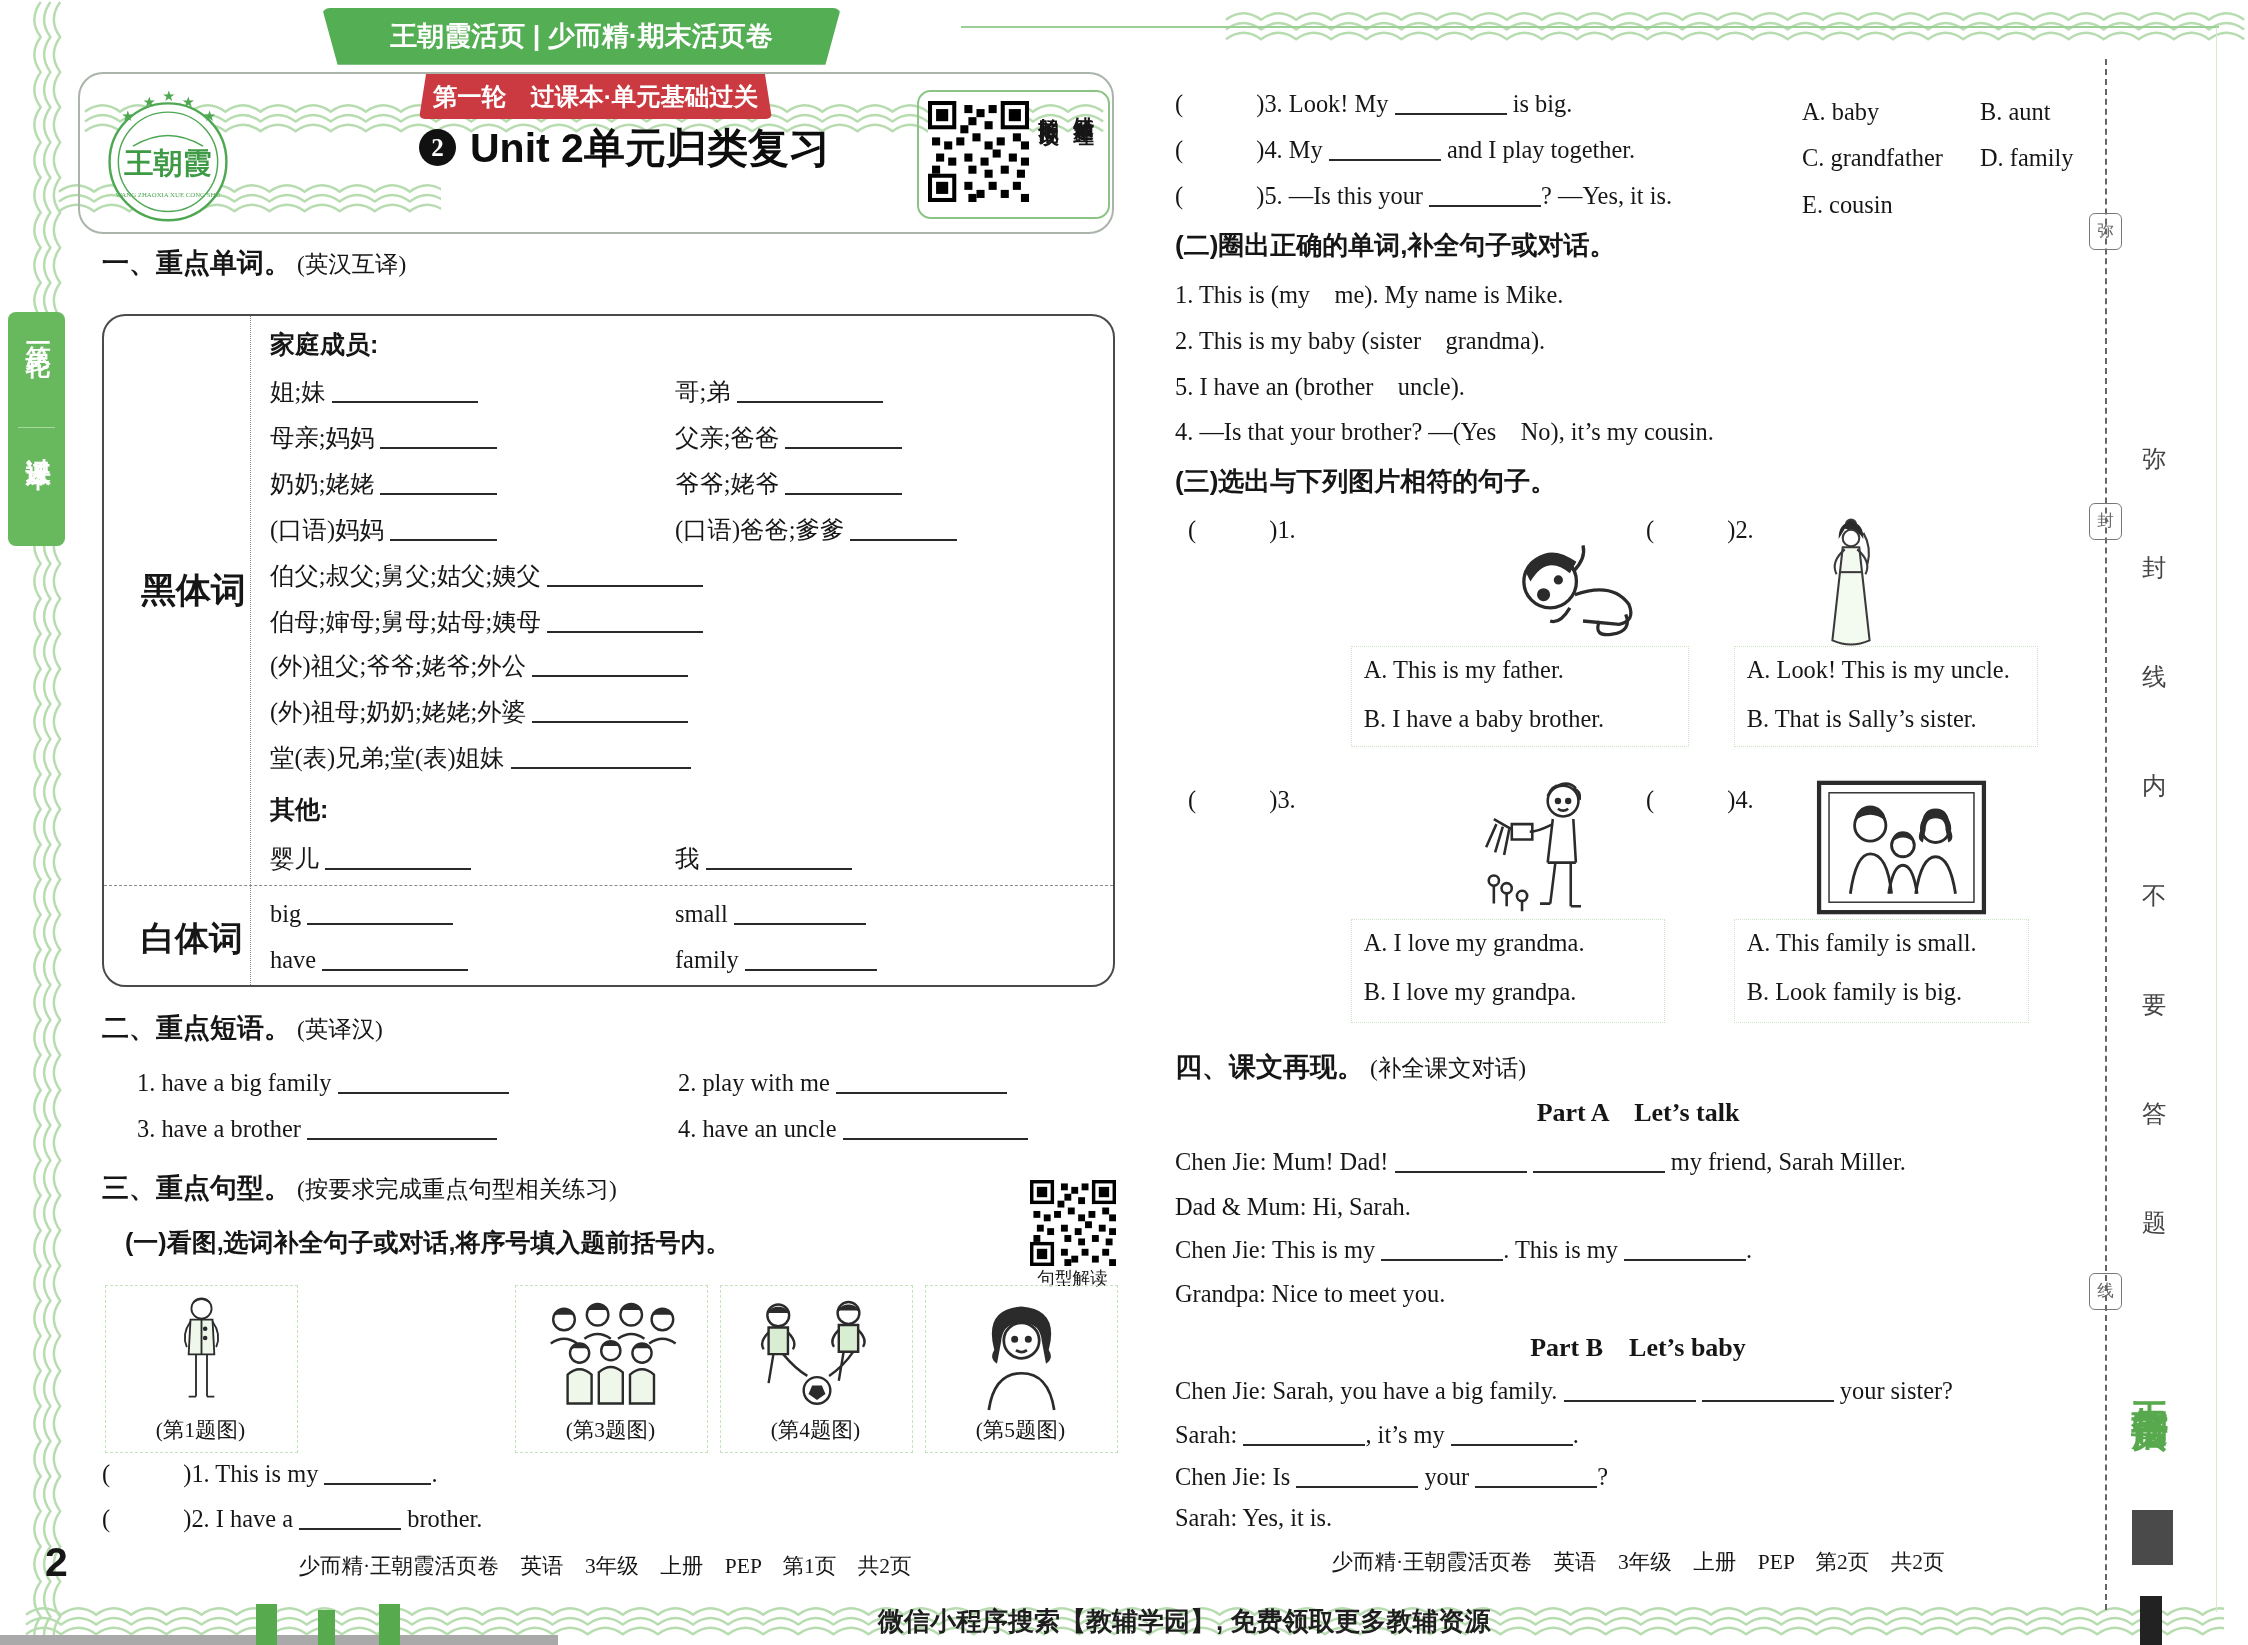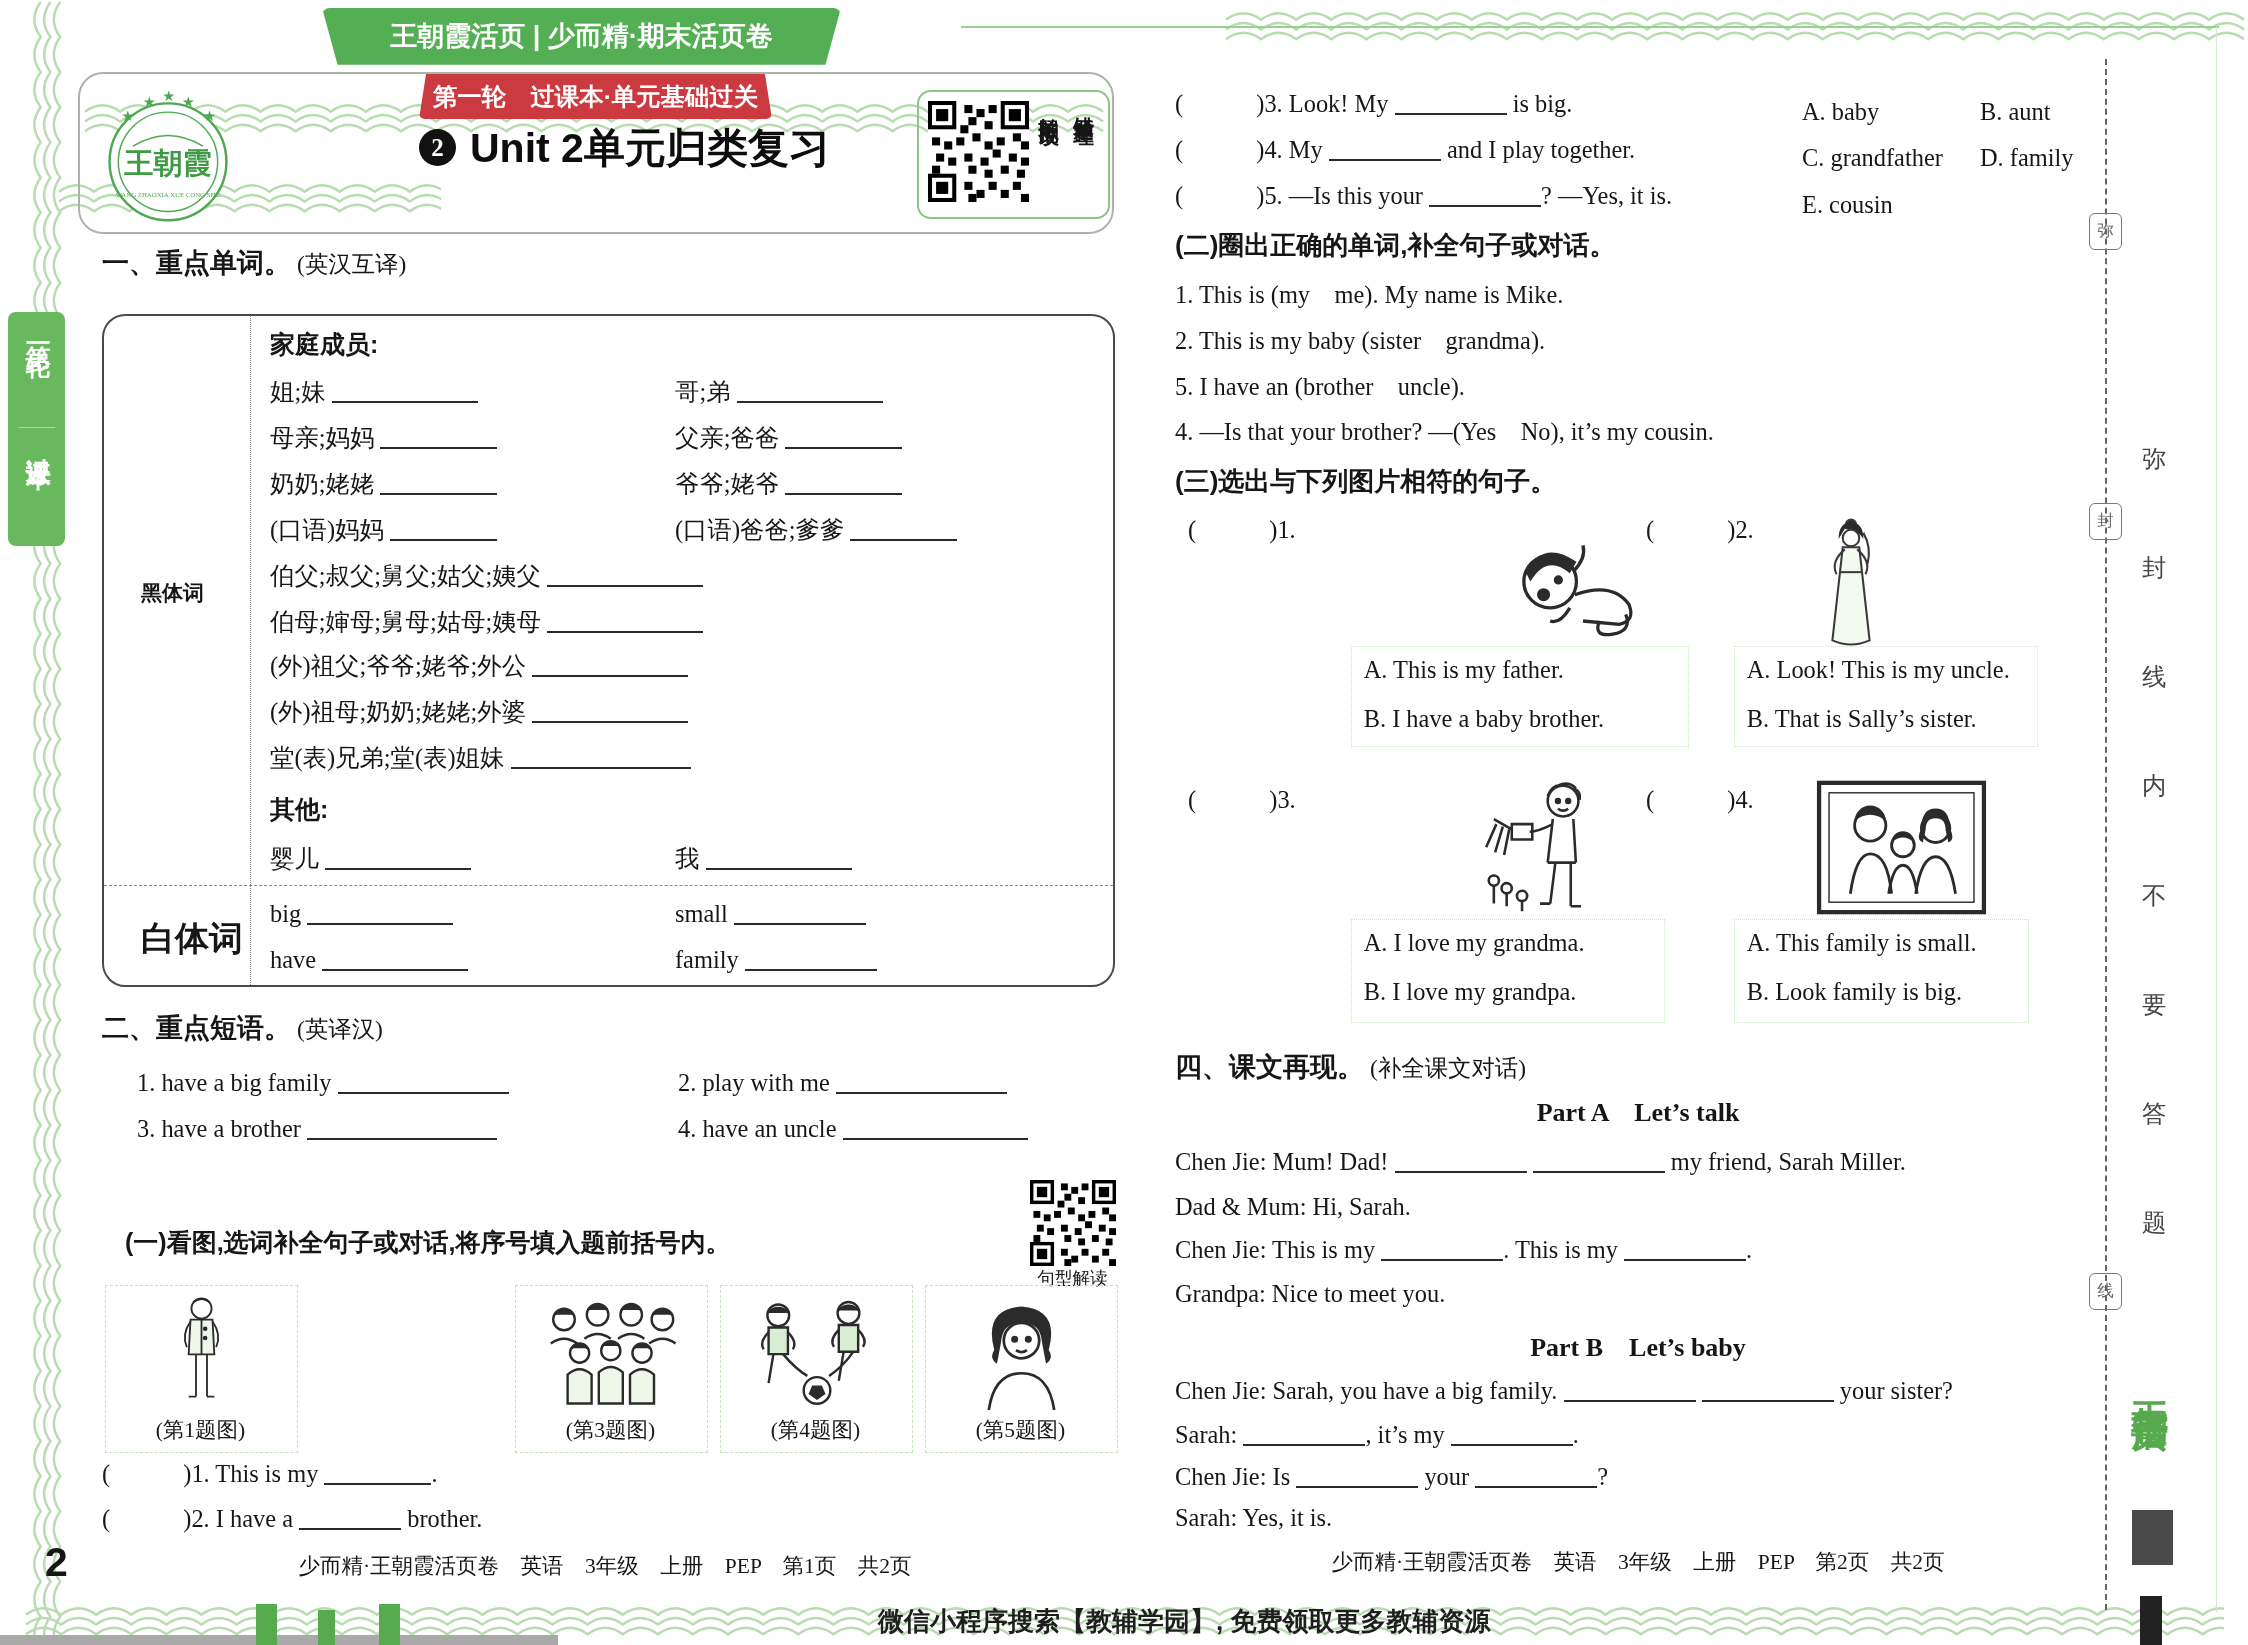--- a/index.html
+++ b/index.html
@@ -106,21 +106,21 @@
 
   <div class="t" style="left:102px;top:247px">
     <span class="h" style="font-size:27px">一、重点单词。</span>
     <span class="note" style="font-size:23.4px">(英汉互译)</span>
   </div>
 
   <div class="abs" style="left:102px;top:314px;width:1009px;height:669px;border:2px solid #4a4a4a;border-radius:23.4px">
     <div class="abs" style="left:146px;top:0;bottom:0;border-left:1.5px dotted #8a8a8a"></div>
     <div class="abs" style="left:0;right:0;top:569px;border-top:1.5px dashed #8a8a8a"></div>
 
-    <div class="t h" style="left:37px;top:264px;font-size:21px">黑体词</div>
+    <div class="t h" style="left:37px;top:252px;font-size:35px">黑体词</div>
     <div class="t h" style="left:37px;top:601px;font-size:34px">白体词</div>
 
     <div class="t h" style="left:166px;top:12.7px;font-size:25px">家庭成员:</div>
 
     <div class="t" style="left:166px;top:61px"><span>姐;妹</span> <span class="bl" style="width:146px"></span></div>
     <div class="t" style="left:571px;top:61px"><span>哥;弟</span> <span class="bl" style="width:146px"></span></div>
     <div class="t" style="left:166px;top:107px"><span>母亲;妈妈</span> <span class="bl" style="width:117px"></span></div>
     <div class="t" style="left:571px;top:107px"><span>父亲;爸爸</span> <span class="bl" style="width:117px"></span></div>
     <div class="t" style="left:166px;top:153px"><span>奶奶;姥姥</span> <span class="bl" style="width:117px"></span></div>
     <div class="t" style="left:571px;top:153px"><span>爷爷;姥爷</span> <span class="bl" style="width:117px"></span></div>
@@ -145,20 +145,24 @@
 
   <div class="t" style="left:102px;top:1012px">
     <span class="h" style="font-size:27px">二、重点短语。</span>
     <span class="note" style="font-size:23.4px">(英译汉)</span>
   </div>
   <div class="t" style="left:137px;top:1068px"><span>1. have a big family</span> <span class="bl" style="width:171px"></span></div>
   <div class="t" style="left:678px;top:1068px"><span>2. play with me</span> <span class="bl" style="width:171px"></span></div>
   <div class="t" style="left:137px;top:1114px"><span>3. have a brother</span> <span class="bl" style="width:190px"></span></div>
   <div class="t" style="left:678px;top:1114px"><span>4. have an uncle</span> <span class="bl" style="width:185px"></span></div>
 
+  <div class="t" style="left:102px;top:1172px">
+    <span class="h" style="font-size:27px">三、重点句型。</span>
+    <span class="note" style="font-size:23.4px">(按要求完成重点句型相关练习)</span>
+  </div>
   <svg class="abs" style="left:1030px;top:1180px" width="86" height="86" viewBox="0 0 50 50">
     <use href="#qrsym"></use>
   </svg>
   <div class="t ctr" style="left:1020px;top:1268px;width:105px;font-size:17.6px">句型解读</div>
 
   <div class="t h" style="left:125px;top:1227px;font-size:25px">(一)看图,选词补全句子或对话,将序号填入题前括号内。</div>
 
   <div class="dashbox" style="left:105px;top:1285px;width:191px;height:166px">
     <svg class="abs" style="left:68px;top:5.9px" width="55" height="123" viewBox="0 0 60 130">
       <g stroke="#2b2b2b" stroke-width="2" fill="none">

